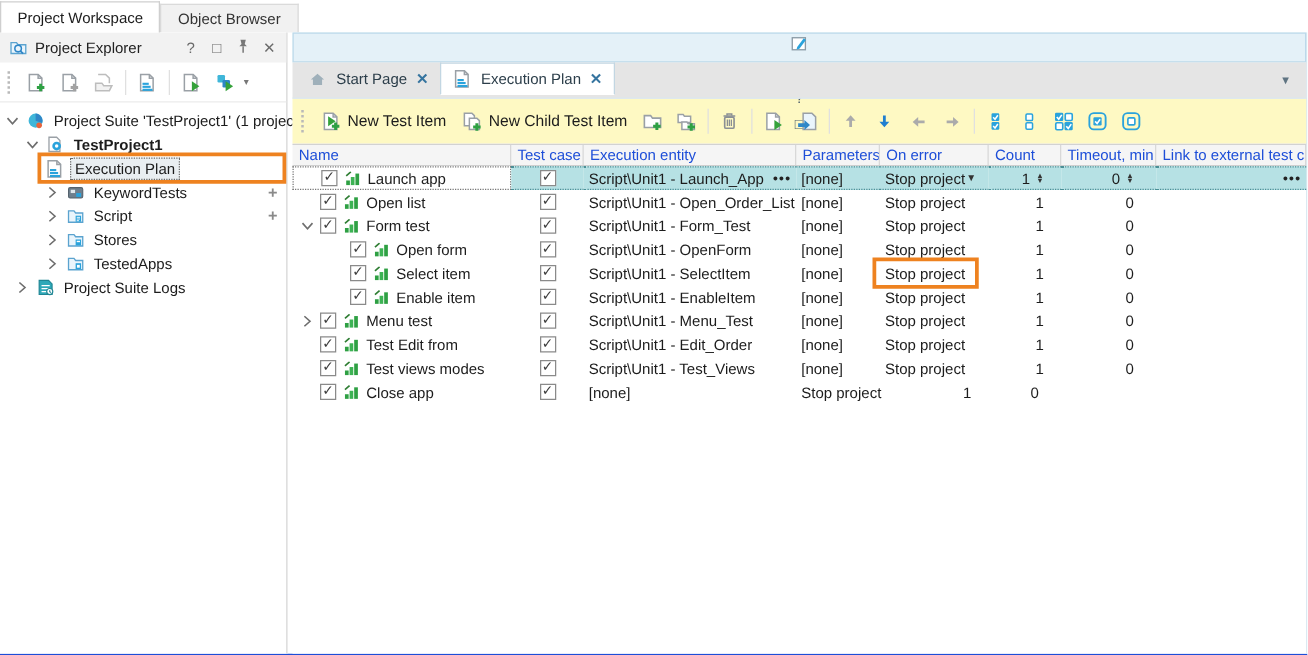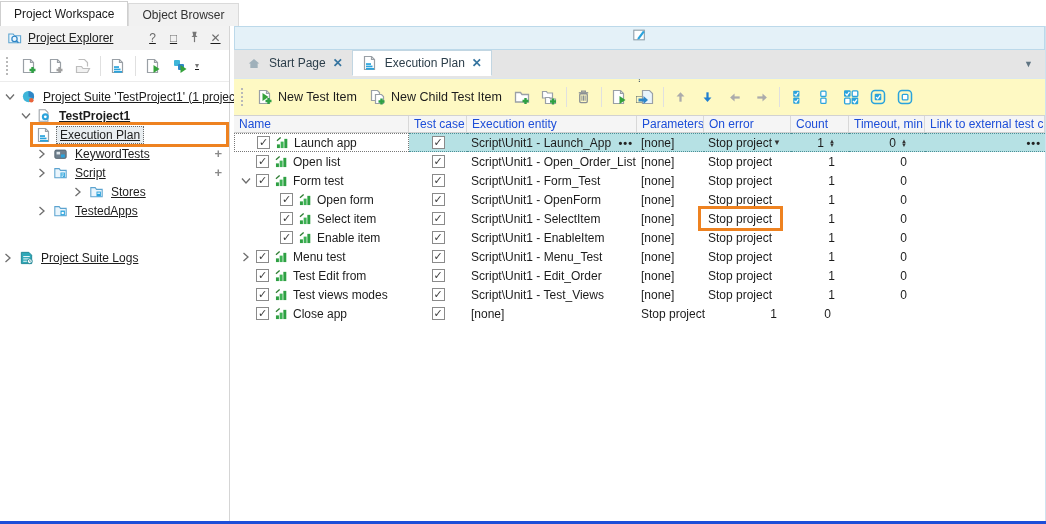--- a/index.html
+++ b/index.html
@@ -1,28 +1,28 @@
 <!DOCTYPE html>
 <html><head>
 <meta charset="utf-8">
 <style>
   * { margin:0; padding:0; box-sizing:border-box; }
   body { background:#fff; }
   .screen {
     position:relative; width:1046px; height:524px; background:#fff;
     font-family:"Liberation Sans", sans-serif; font-size:12px; color:#1c1c1c;
-    overflow:hidden; border-bottom:3px solid #1d4ed8;
+    overflow:hidden; border-bottom:1px solid #1d4ed8;
   }
   
   .top-tabs { position:absolute; left:0; top:0; width:100%; height:26px; background:#fff; display:flex; align-items:flex-end; }
   .win-tab { height:25px; display:flex; align-items:center; padding:0 13px; cursor:default; white-space:nowrap; }
   .win-tab.active { background:#fff; border:1px solid #cfcfcf; border-bottom:none; z-index:2; }
   .win-tab.inactive { background:#f1f1f1; border:1px solid #dadada; border-bottom:none; height:23px; color:#333; }
   
-  .left-panel { position:absolute; left:0; top:26px; width:230px; bottom:0; background:#fff; border-right:1px solid #d5d5d5;text-decoration:underline; }
+  .left-panel { position:absolute; left:0; top:26px; width:230px; bottom:0; background:#fff; border-right:1px solid #d5d5d5; }
   .pe-header { height:24px; background:#f2f2f2; display:flex; align-items:center; padding:0 6px; gap:6px; }
   .pe-title { flex:1; color:#222; }
   .hdr-btn { color:#6b6b6b; font-size:12px; width:15px; text-align:center; cursor:default; }
   .pe-toolbar { height:32px; display:flex; align-items:center; padding:0 3px; gap:3px; border-bottom:1px solid #ececec; }
   .grip { width:5px; height:18px; border-left:2px dotted #b9b9b9; margin:0 3px; }
   .tbtn { width:24px; height:24px; display:flex; align-items:center; justify-content:center; border-radius:2px; }
   .tsep { width:1px; height:20px; background:#e0e0e0; margin:0 2px; }
   .caret { font-size:8px; color:#777; }
   
   .tree { padding-top:5px; }
@@ -225,21 +225,21 @@
           <span class="ticon">
             <svg width="15" height="14" viewBox="0 0 16 16">
               <path d="M1.5 3h5l1.5 2h6.5v8.5h-13z" fill="#eaf5fc" stroke="#5ba3cf" stroke-width="1.2"></path>
               <rect x="8" y="7.5" width="5" height="5.5" fill="#2aa3dc"></rect>
               <path d="M9 9h3M9 10.5h3M9 12h2" stroke="#fff" stroke-width=".8"></path>
             </svg>
           </span>
           <span class="tree-label">Script</span>
           <span class="plus-btn">+</span>
         </div>
-        <div class="tree-item" style="padding-left: 36px; margin-left: 36px;">
+        <div class="tree-item" style="padding-left: 36px;">
           <span class="chev">
             <svg width="8" height="10" viewBox="0 0 8 10">
               <path d="M1.5 1 L6 5 L1.5 9" fill="none" stroke="#6e6e6e" stroke-width="1.3"></path>
             </svg>
           </span>
           <span class="ticon">
             <svg width="15" height="14" viewBox="0 0 16 16">
               <path d="M1.5 3h5l1.5 2h6.5v8.5h-13z" fill="#eaf5fc" stroke="#5ba3cf" stroke-width="1.2"></path>
               <rect x="8" y="7.5" width="5" height="5.5" fill="#2aa3dc"></rect>
               <rect x="9" y="8.7" width="3" height="1.3" fill="#fff"></rect>
@@ -255,21 +255,21 @@
           </span>
           <span class="ticon">
             <svg width="15" height="14" viewBox="0 0 16 16">
               <path d="M1.5 3h5l1.5 2h6.5v8.5h-13z" fill="#eaf5fc" stroke="#5ba3cf" stroke-width="1.2"></path>
               <rect x="8" y="7.5" width="5" height="5.5" fill="#2aa3dc"></rect>
               <rect x="9.2" y="9" width="2.6" height="2.6" fill="#fff"></rect>
             </svg>
           </span>
           <span class="tree-label">TestedApps</span>
         </div>
-        <div class="tree-item" style="padding-left: 2px; margin-top: 28px;">
+        <div class="tree-item" style="padding-left: 12px;">
           <span class="chev">
             <svg width="8" height="10" viewBox="0 0 8 10">
               <path d="M1.5 1 L6 5 L1.5 9" fill="none" stroke="#6e6e6e" stroke-width="1.3"></path>
             </svg>
           </span>
           <span class="ticon">
             <svg width="15" height="15" viewBox="0 0 16 16">
               <path d="M2.5 2.5h8l3 3v9h-11z" fill="#2fa8b8" stroke="#1f8694"></path>
               <path d="M4.5 7h7M4.5 9.5h7M4.5 12h5" stroke="#fff" stroke-width="1"></path>
               <circle cx="11.5" cy="12" r="2.6" fill="#fff" stroke="#1f8694"></circle>

